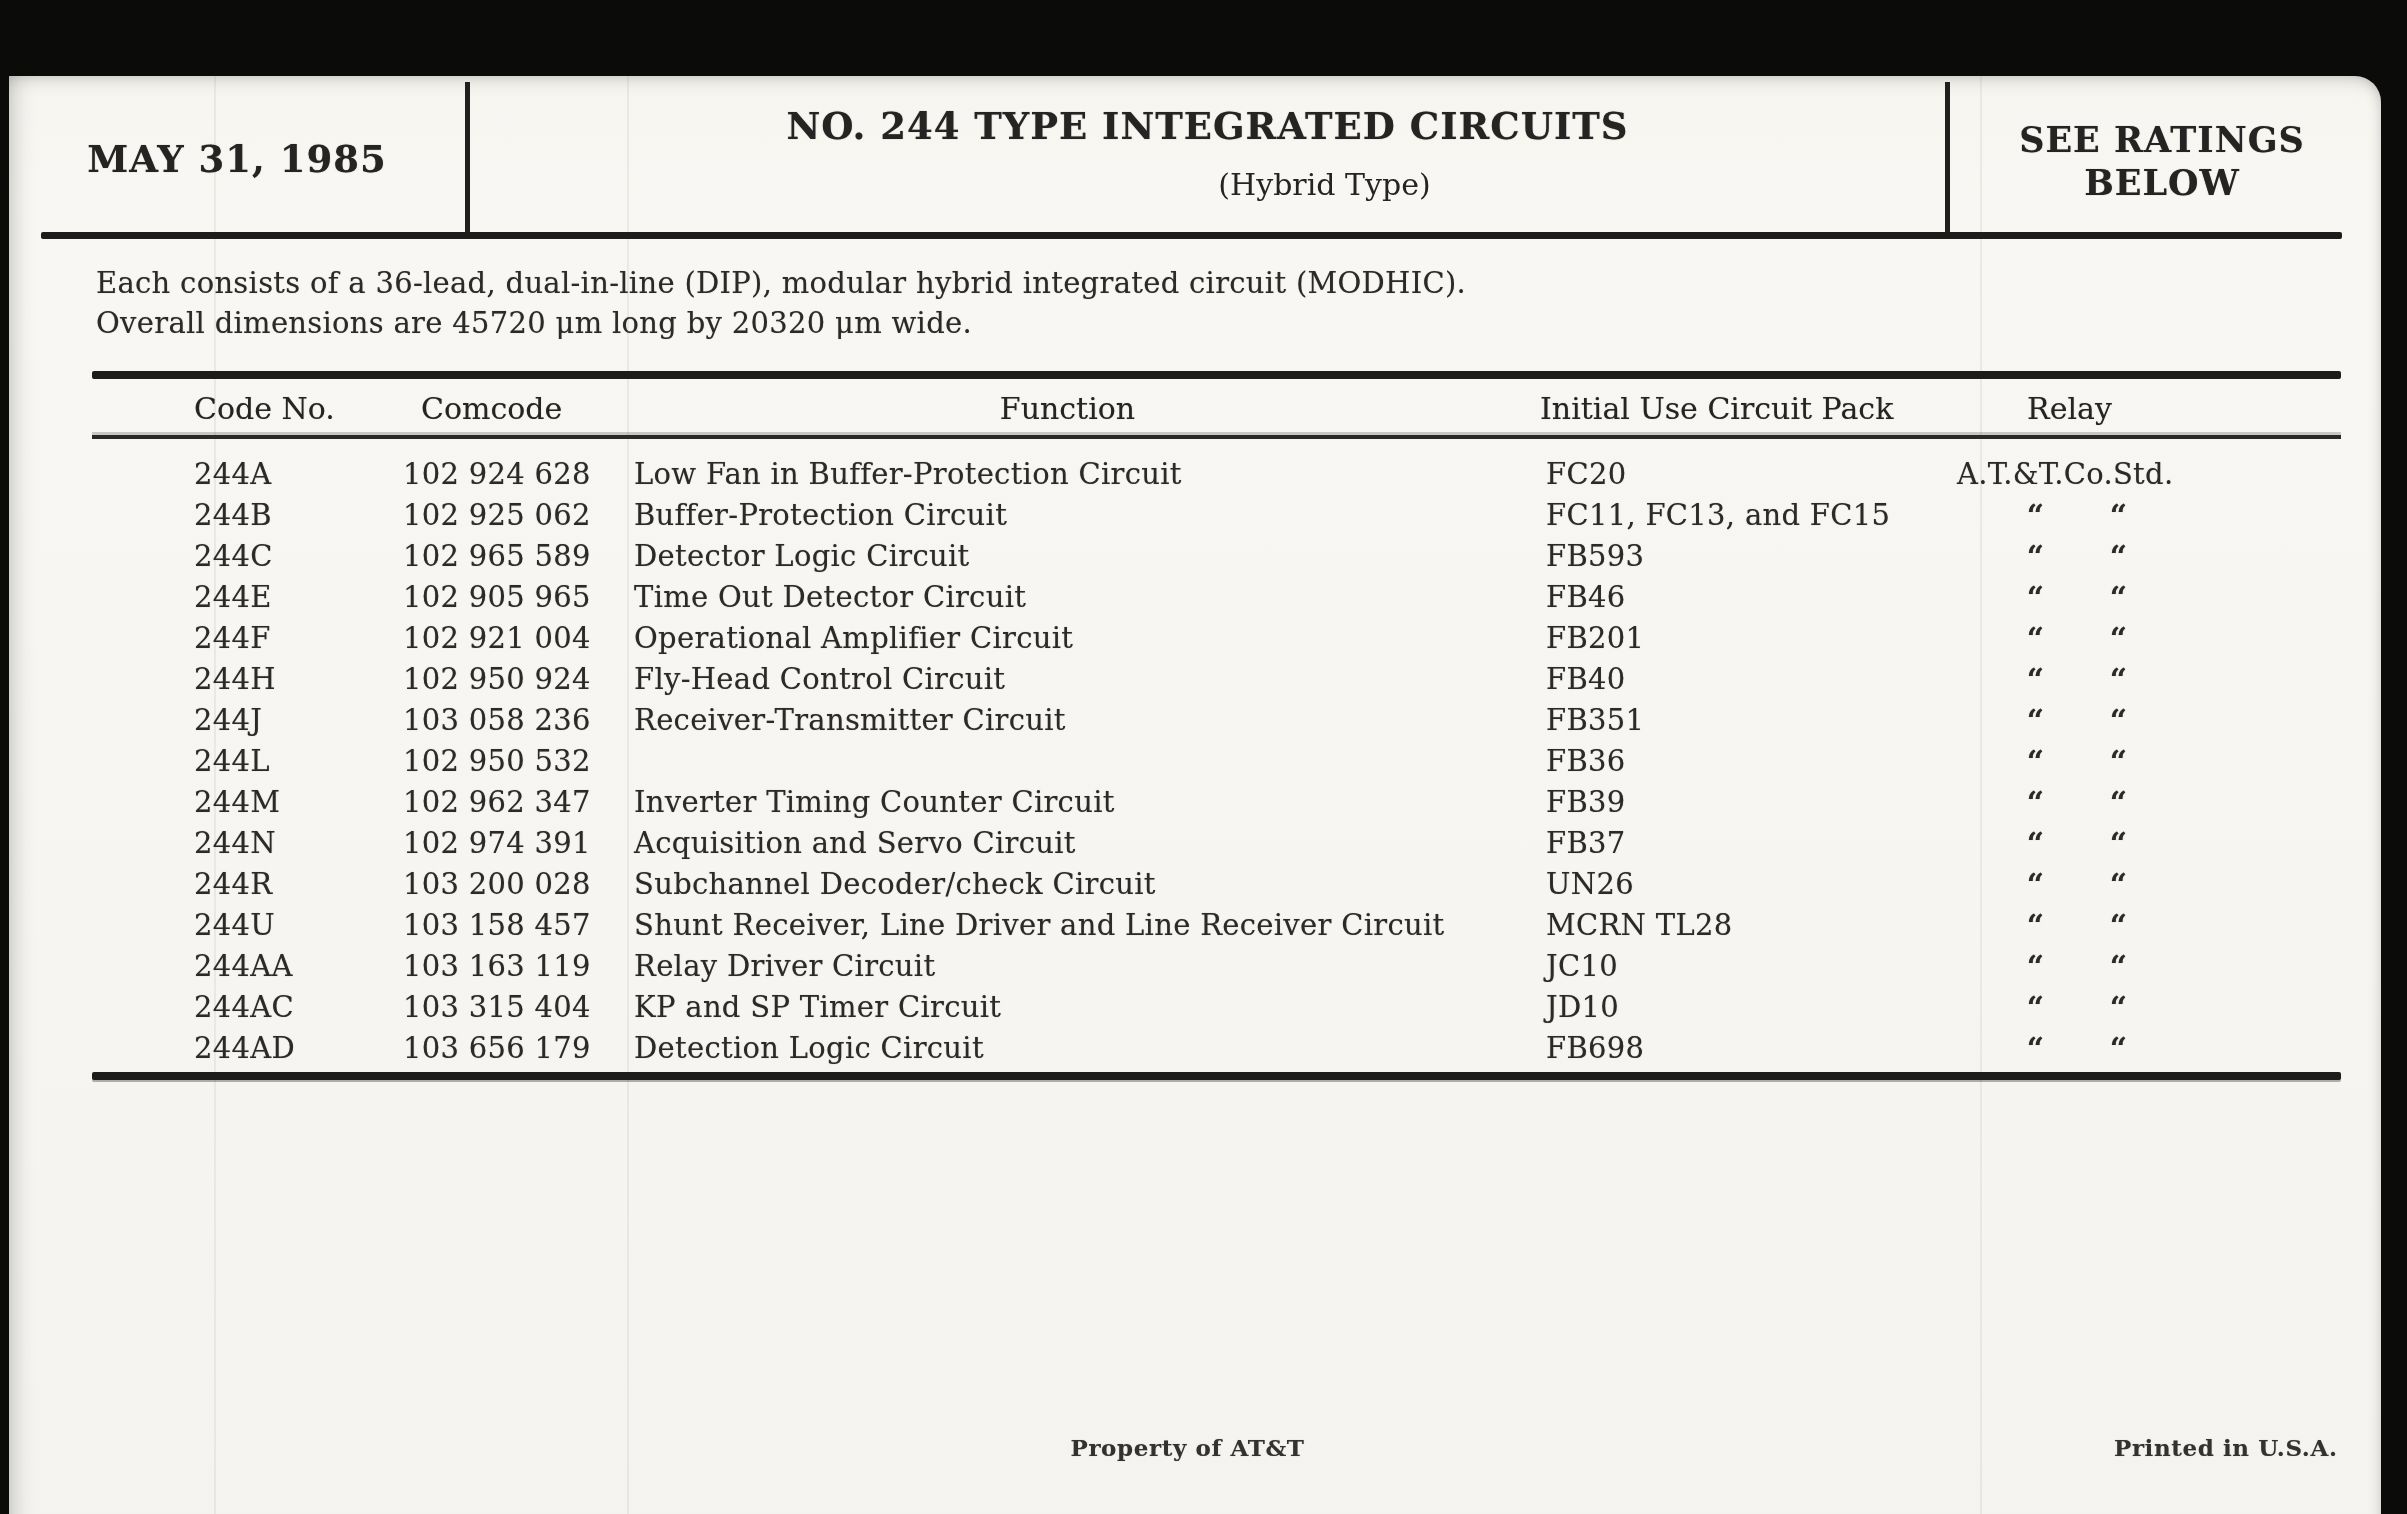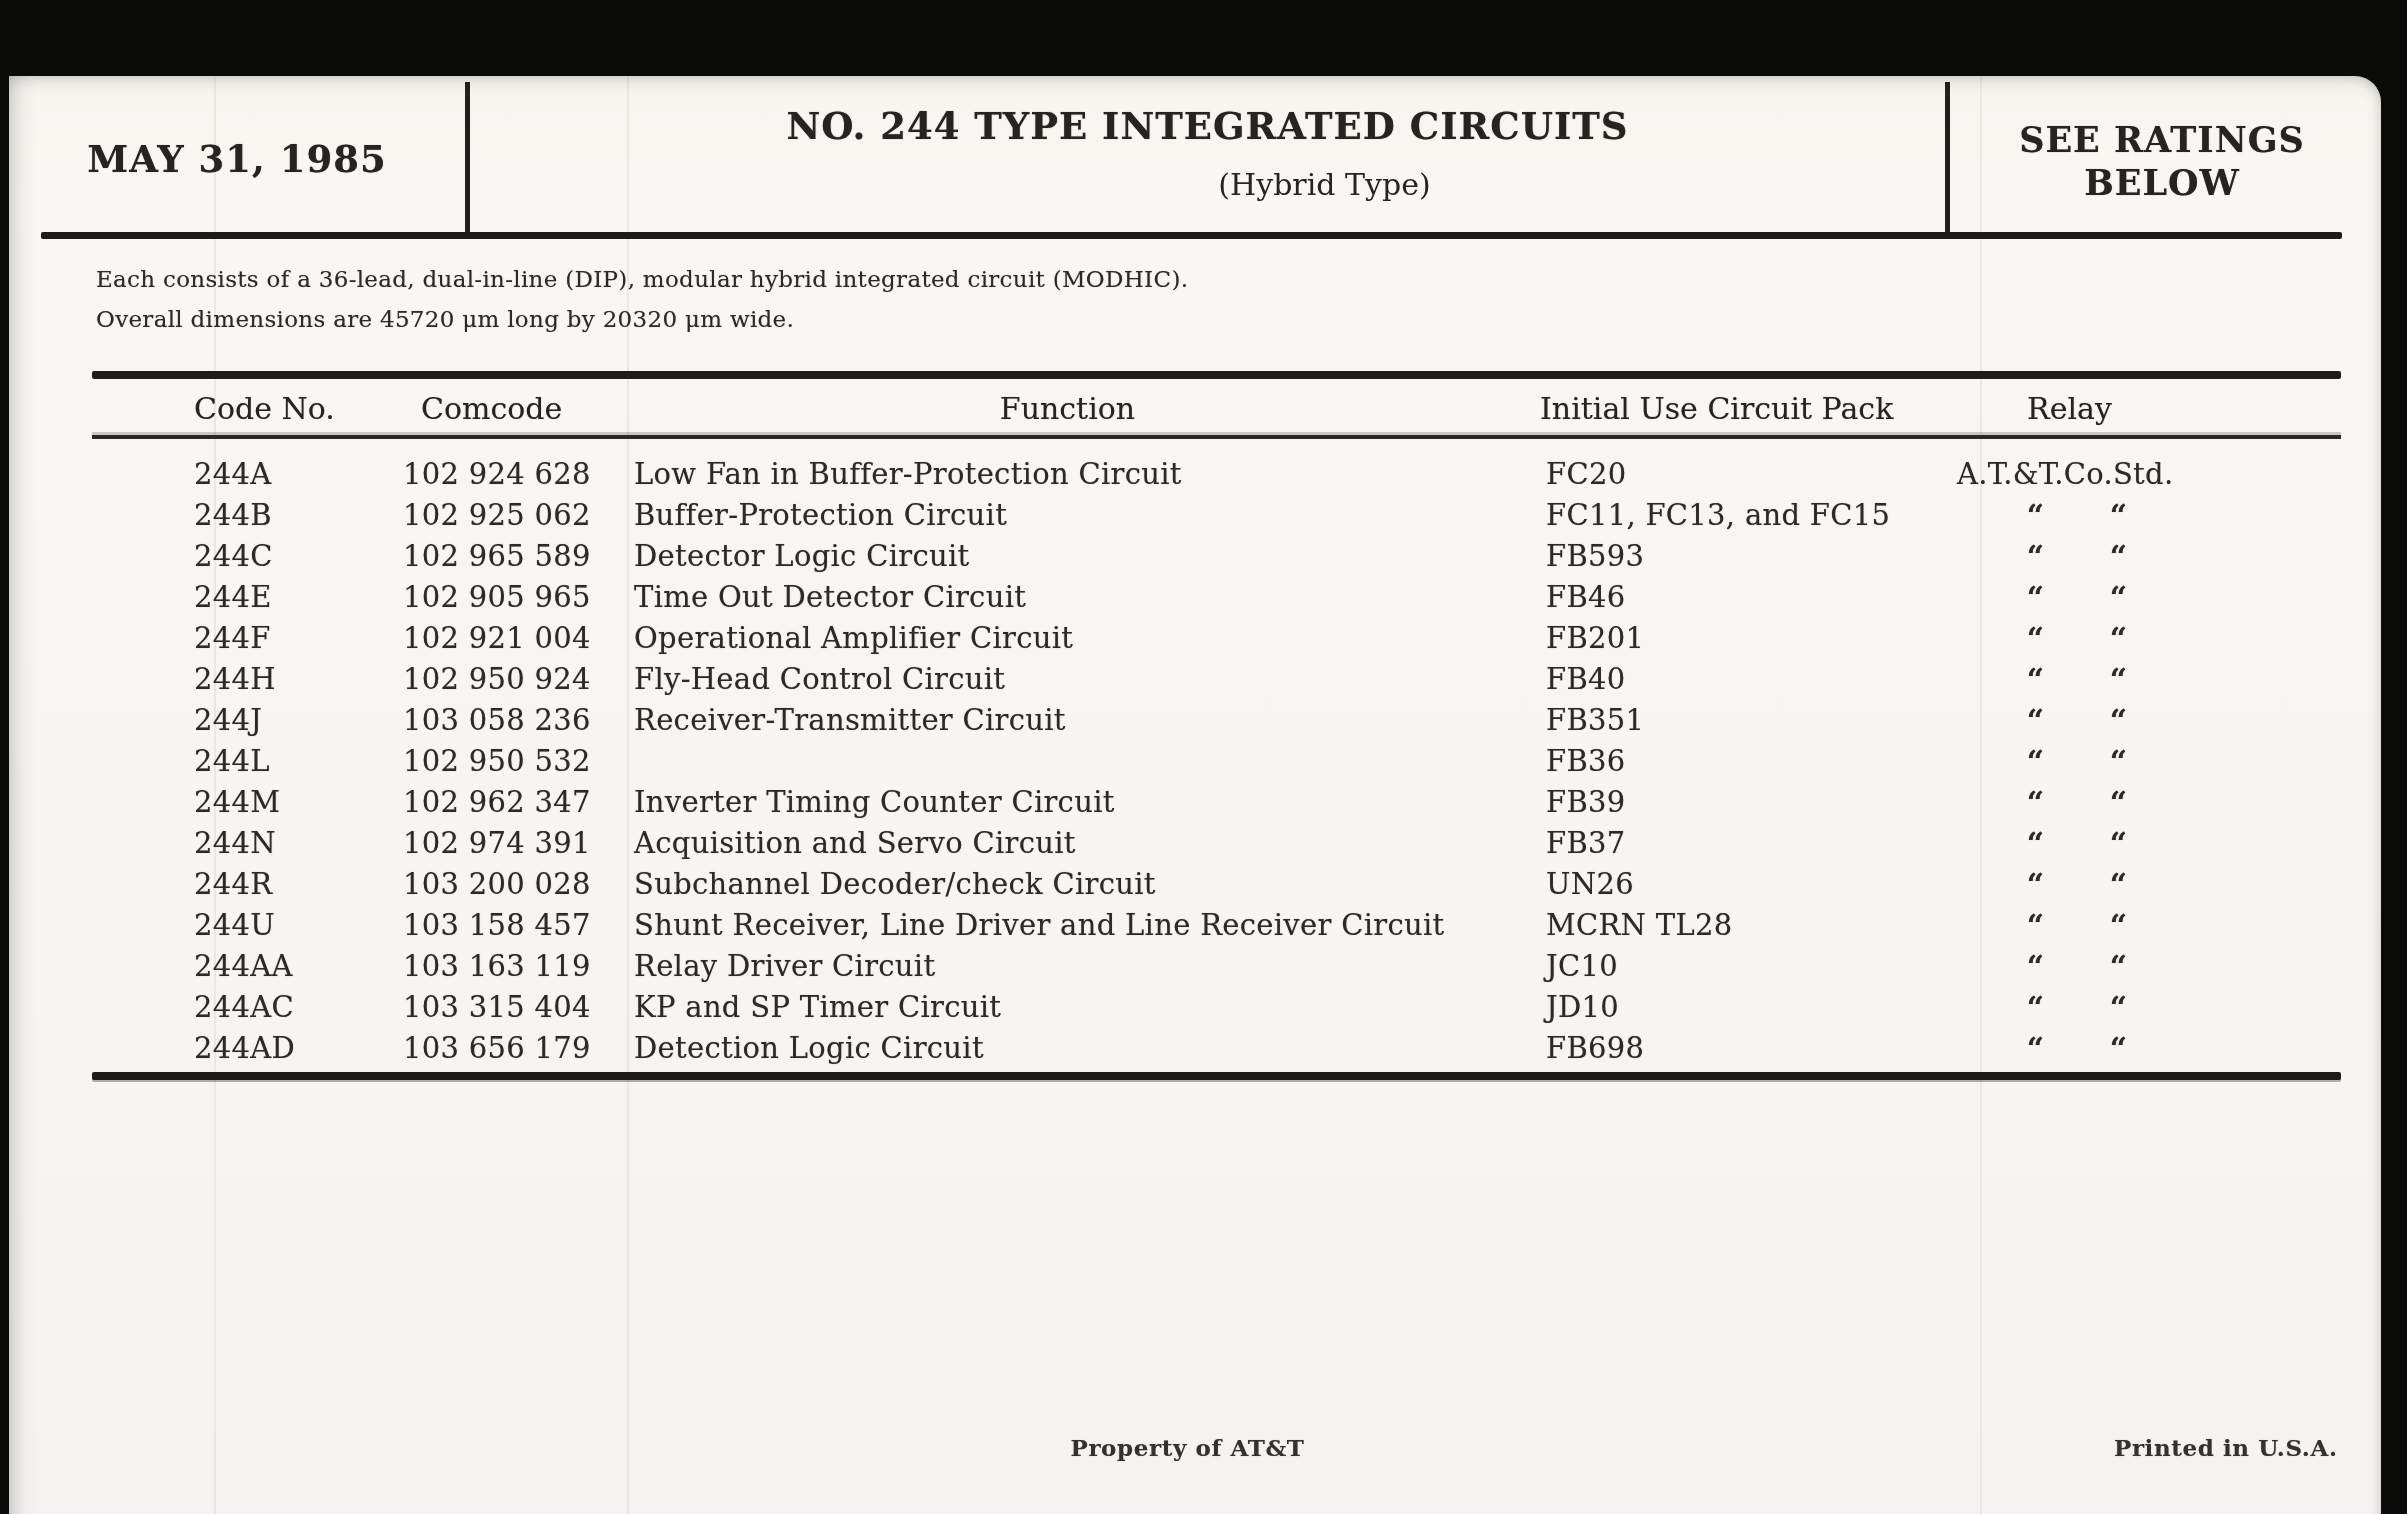--- a/index.html
+++ b/index.html
@@ -52,21 +52,21 @@
     text-align: center; font-size: 30px;
   }
   .ratings {
     position: absolute; left: 1936px; top: 42px; width: 434px;
     text-align: center; font-size: 35px; font-weight: bold; line-height: 43px;
     letter-spacing: 1px; text-shadow: 0 0 1px rgba(20,20,20,.45);
   }
 
   
   .intro1, .intro2 {
-    position: absolute; left: 87px; font-size: 23px; letter-spacing: 0.3px;
+    position: absolute; left: 87px; font-size: 29px; letter-spacing: 0.3px;
     color: #2b2a28; text-shadow: 0 0 1px rgba(30,30,30,.35);
   }
   .intro1 { top: 190px; }
   .intro2 { top: 230px; }
 
   
   .rule-thick {
     position: absolute; left: 83px; width: 2249px; height: 8px;
     background: #1d1c1b; border-radius: 2px;
   }

